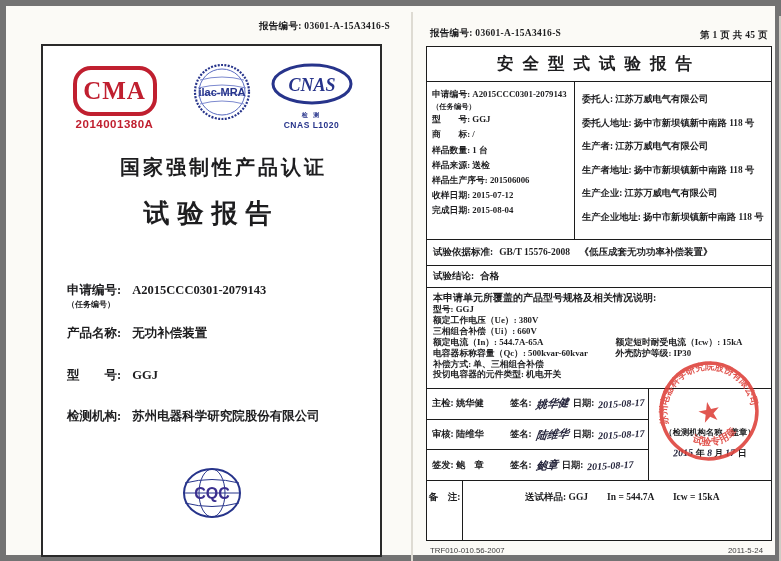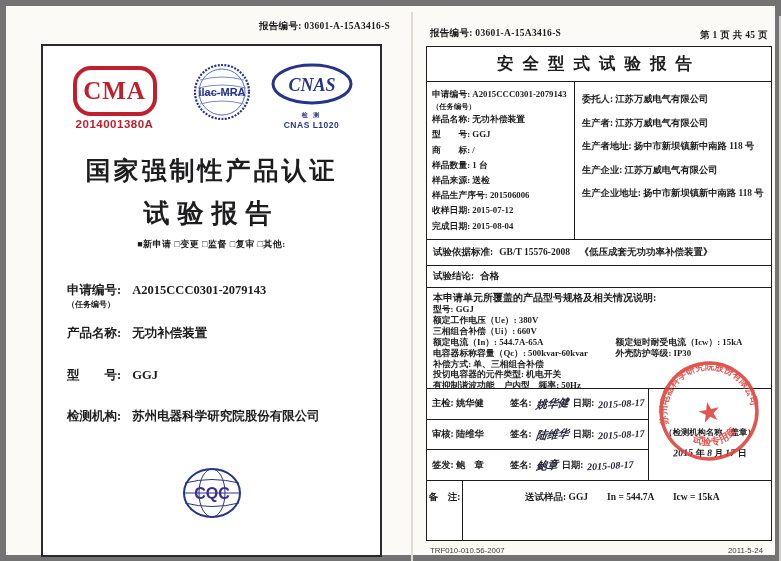--- a/index.html
+++ b/index.html
@@ -25,22 +25,22 @@
   .cma-wrap{width:92px;text-align:center;margin-right:14px;}
   .cma-box{margin:4px auto 2px;width:76px;height:42px;border:4px solid #c01f2f;border-radius:18px;
     display:flex;align-items:center;justify-content:center;
     color:#c01f2f;font-weight:bold;font-size:25px;letter-spacing:1px;font-family:"Liberation Serif",serif;}
   .cma-num{color:#c01f2f;font-weight:bold;font-size:11.5px;letter-spacing:.5px;font-family:"Liberation Sans",sans-serif;}
   .ilac-wrap{width:62px;text-align:center;}
   .cnas-wrap{width:86px;text-align:center;}
   .cnas-sub{font-size:6px;color:#27348b;font-weight:bold;letter-spacing:2px;margin-top:1px;}
   .cnas-code{font-size:8.5px;color:#27348b;font-weight:bold;letter-spacing:.5px;font-family:"Liberation Sans",sans-serif;}
 
-  .lp-title1{position:absolute;left:0;top:108px;width:100%;text-align:center;
-    font-size:25px;font-weight:bold;letter-spacing:3px;}
+  .lp-title1{position:absolute;left:12px;top:108px;width:100%;text-align:center;
+    font-size:20px;font-weight:bold;letter-spacing:3px;}
   .lp-title2{position:absolute;left:0;top:150px;width:100%;text-align:center;
     font-size:26px;font-weight:bold;letter-spacing:8px;}
   .lp-chk{position:absolute;left:0;top:192px;width:100%;text-align:center;
     font-size:9px;font-weight:bold;letter-spacing:.5px;}
 
   .lp-field{position:absolute;left:24px;font-size:12.5px;font-weight:bold;white-space:nowrap;}
   .lp-field .val{margin-left:8px;margin-top:17px;}
   .f1{top:236px;} .f1n{top:253px;font-size:8px;} .f2{top:279px;} .f3{top:321px;} .f4{top:362px;}
 
   .cqc{position:absolute;left:0;top:420px;width:100%;display:flex;justify-content:center;}
@@ -124,21 +124,20 @@
           <ellipse cx="42" cy="22" rx="39" ry="19" fill="none" stroke="#27348b" stroke-width="3"></ellipse>
           <text x="42" y="29" text-anchor="middle" font-size="18" font-weight="bold" font-style="italic" fill="#27348b" font-family="Liberation Serif, serif">CNAS</text>
         </svg>
         <div class="cnas-sub">检 测</div>
         <div class="cnas-code">CNAS L1020</div>
       </div>
     </div>
 
     <div class="lp-title1">国家强制性产品认证</div>
     <div class="lp-title2">试验报告</div>
-    <div class="lp-chk">■新申请  □变更  □监督  □复审  □其他:</div>
 
     <div class="lp-field f1">
       <span>申请编号:</span>
       <span class="val">A2015CCC0301-2079143</span>
     </div>
     <div class="lp-field f1n">（任务编号）</div>
     <div class="lp-field f2">
       <span>产品名称:</span>
       <span class="val">无功补偿装置</span>
     </div>
@@ -162,31 +161,31 @@
   </div>
 
   <div class="rtable">
 
     <div class="rrow rt-title">安全型式试验报告</div>
 
     <div class="rrow rt-info">
       <div class="rt-info-l">
         <div>申请编号: A2015CCC0301-2079143</div>
         <div class="tiny">（任务编号）</div>
-        <div>样品名称: 无功补偿装置</div>
         <div>型　　号: GGJ</div>
         <div>商　　标: /</div>
         <div>样品数量: 1 台</div>
         <div>样品来源: 送检</div>
         <div>样品生产序号: 201506006</div>
         <div>收样日期: 2015-07-12</div>
         <div>完成日期: 2015-08-04</div>
       </div>
       <div class="rt-info-r">
         <div>委托人: 江苏万威电气有限公司</div>
+        <div>委托人地址: 扬中市新坝镇新中南路 118 号</div>
         <div>生产者: 江苏万威电气有限公司</div>
         <div>生产者地址: 扬中市新坝镇新中南路 118 号</div>
         <div>生产企业: 江苏万威电气有限公司</div>
         <div>生产企业地址: 扬中市新坝镇新中南路 118 号</div>
       </div>
     </div>
 
     <div class="rrow rt-line">
       <span>试验依据标准:</span>
       <span class="val">GB/T 15576-2008　《低压成套无功功率补偿装置》</span>
@@ -214,23 +213,20 @@
       </div>
       <div class="spec-line">
         <span class="sa">电容器标称容量（Qc）: 500kvar-60kvar</span>
         <span class="sb">外壳防护等级: IP30</span>
       </div>
       <div class="spec-line">
         <span class="sa">补偿方式: 单、三相组合补偿</span>
       </div>
       <div class="spec-line">
         <span class="sa">投切电容器的元件类型: 机电开关</span>
-      </div>
-      <div class="spec-line">
-        <span class="sa">有抑制谐波功能　户内型　频率: 50Hz</span>
       </div>
     </div>
 
     <div class="rrow rt-sign">
       <div class="sign-l">
         <div class="sign-row">
           <span class="sign-role">主检: 姚华健</span>
           <span>签名:</span>
           <span class="hand">姚华健</span>
           <span>日期:</span>

